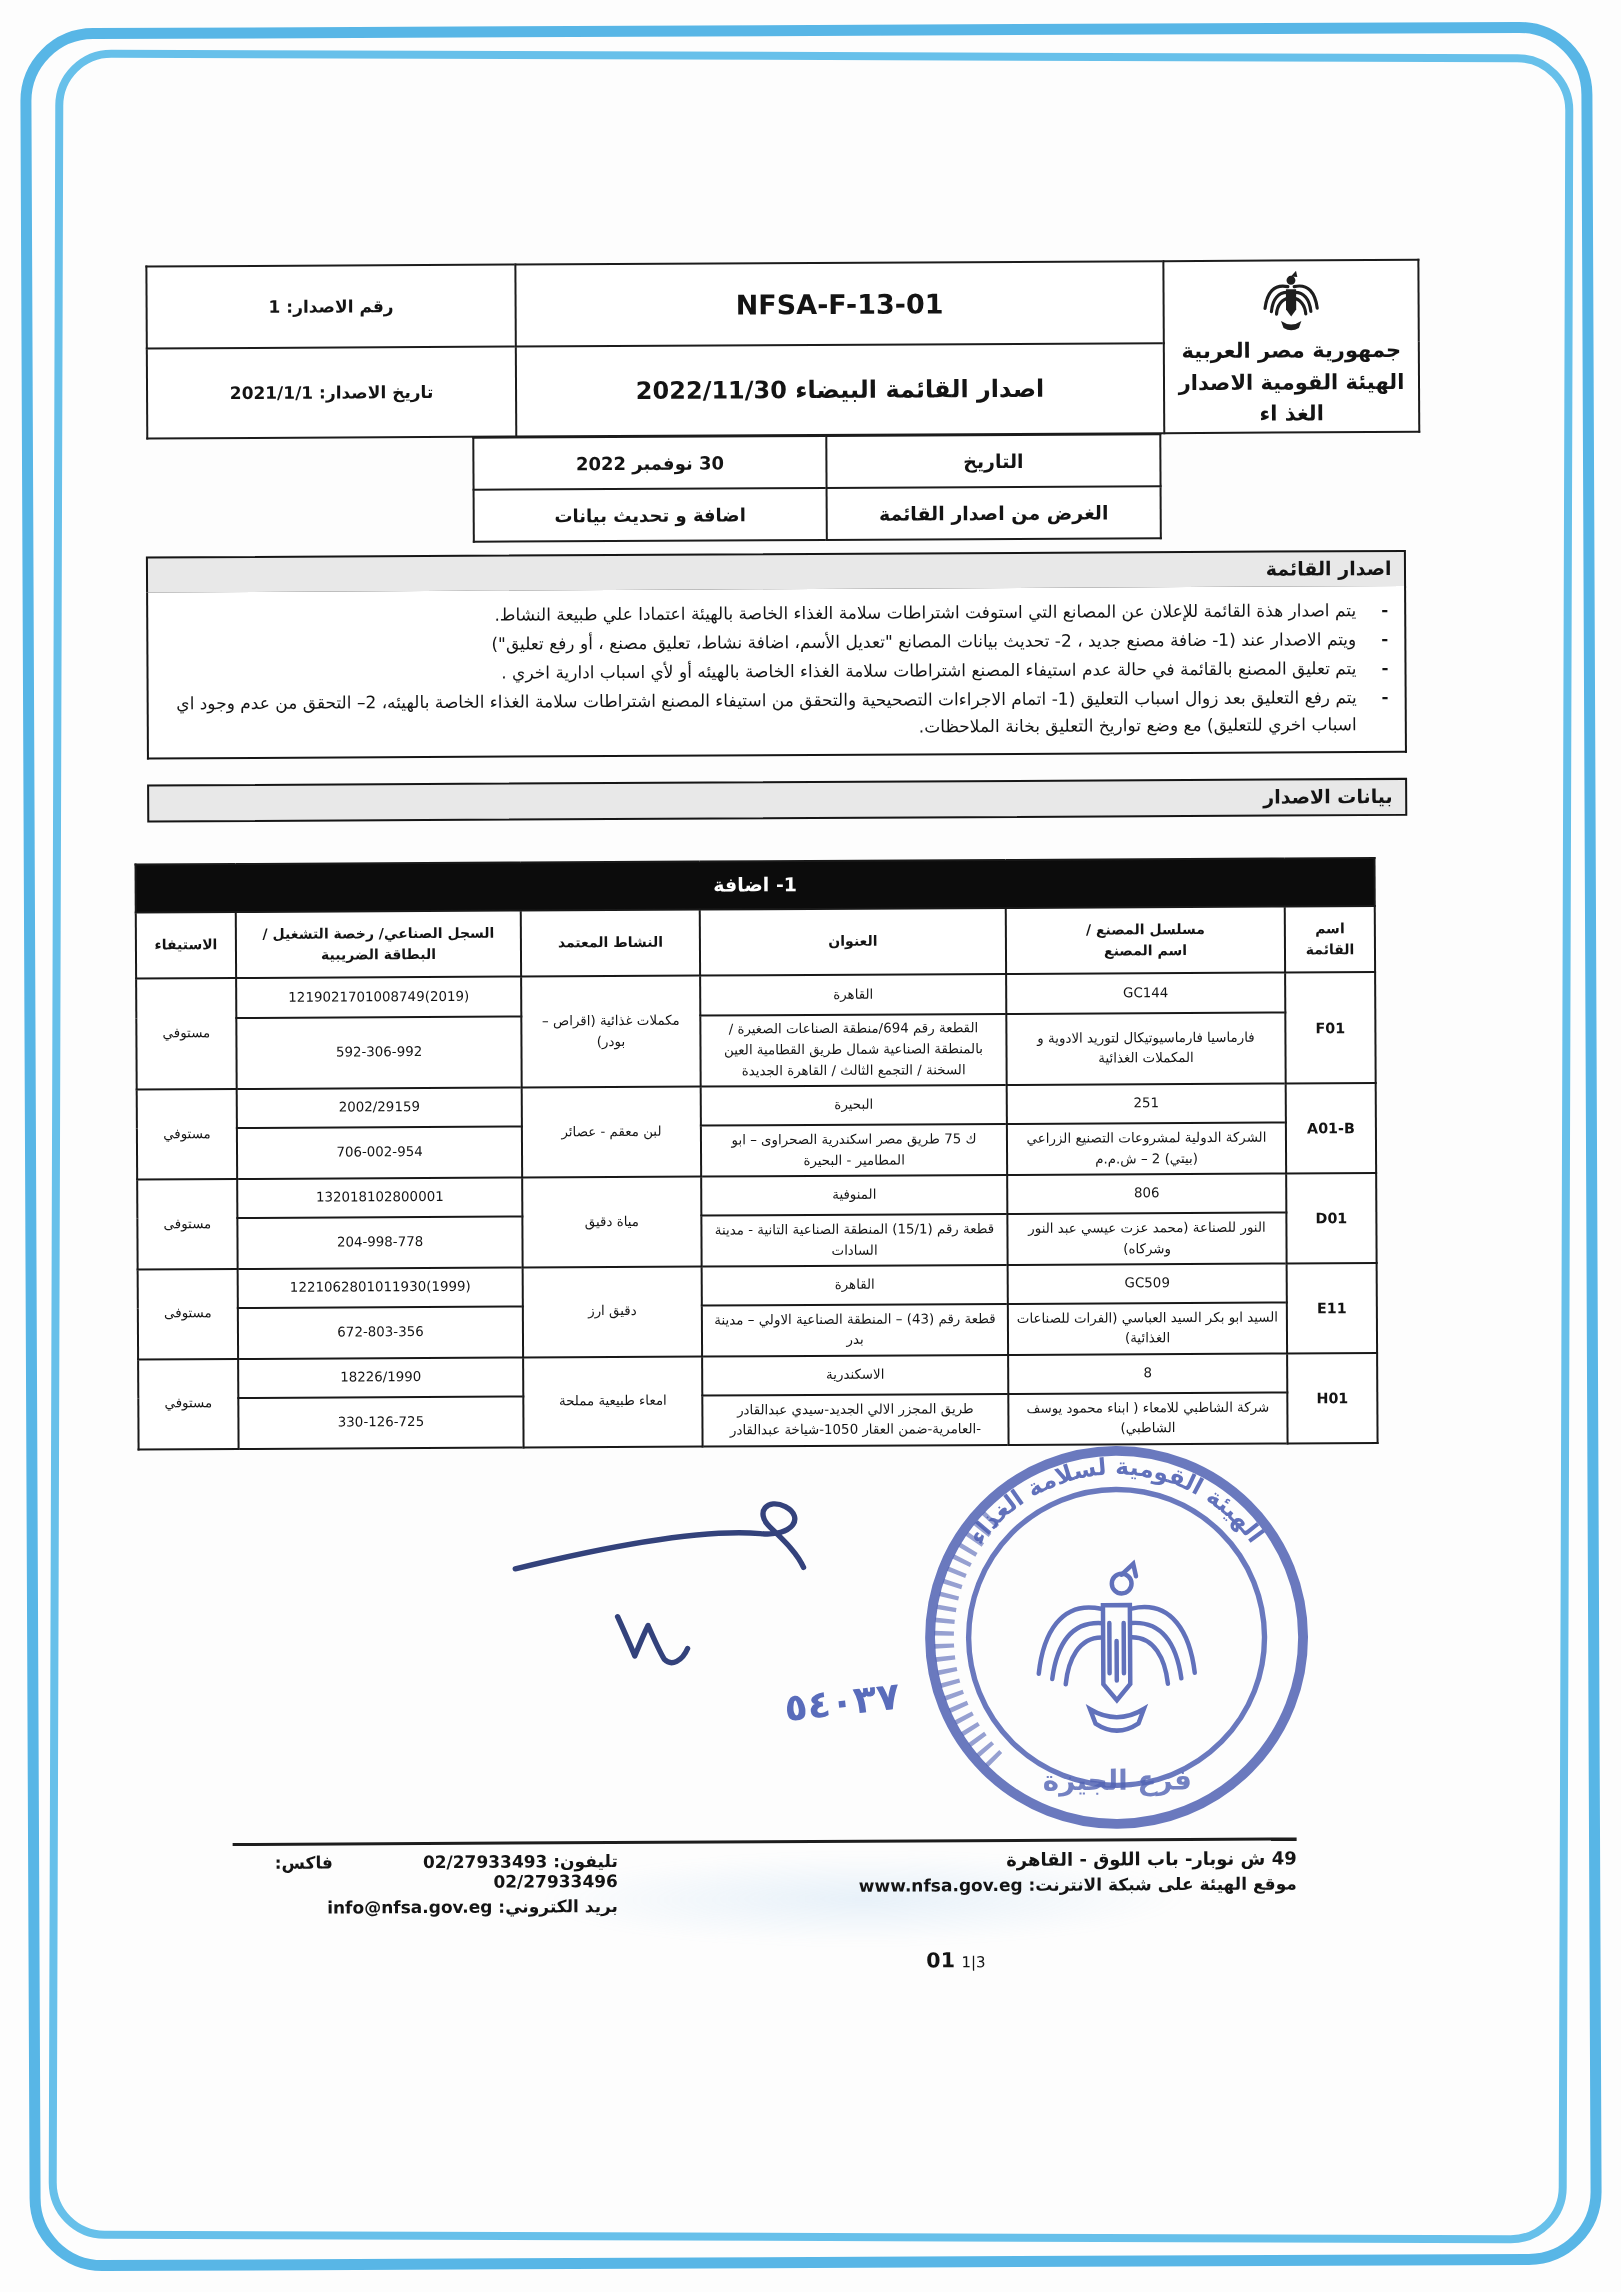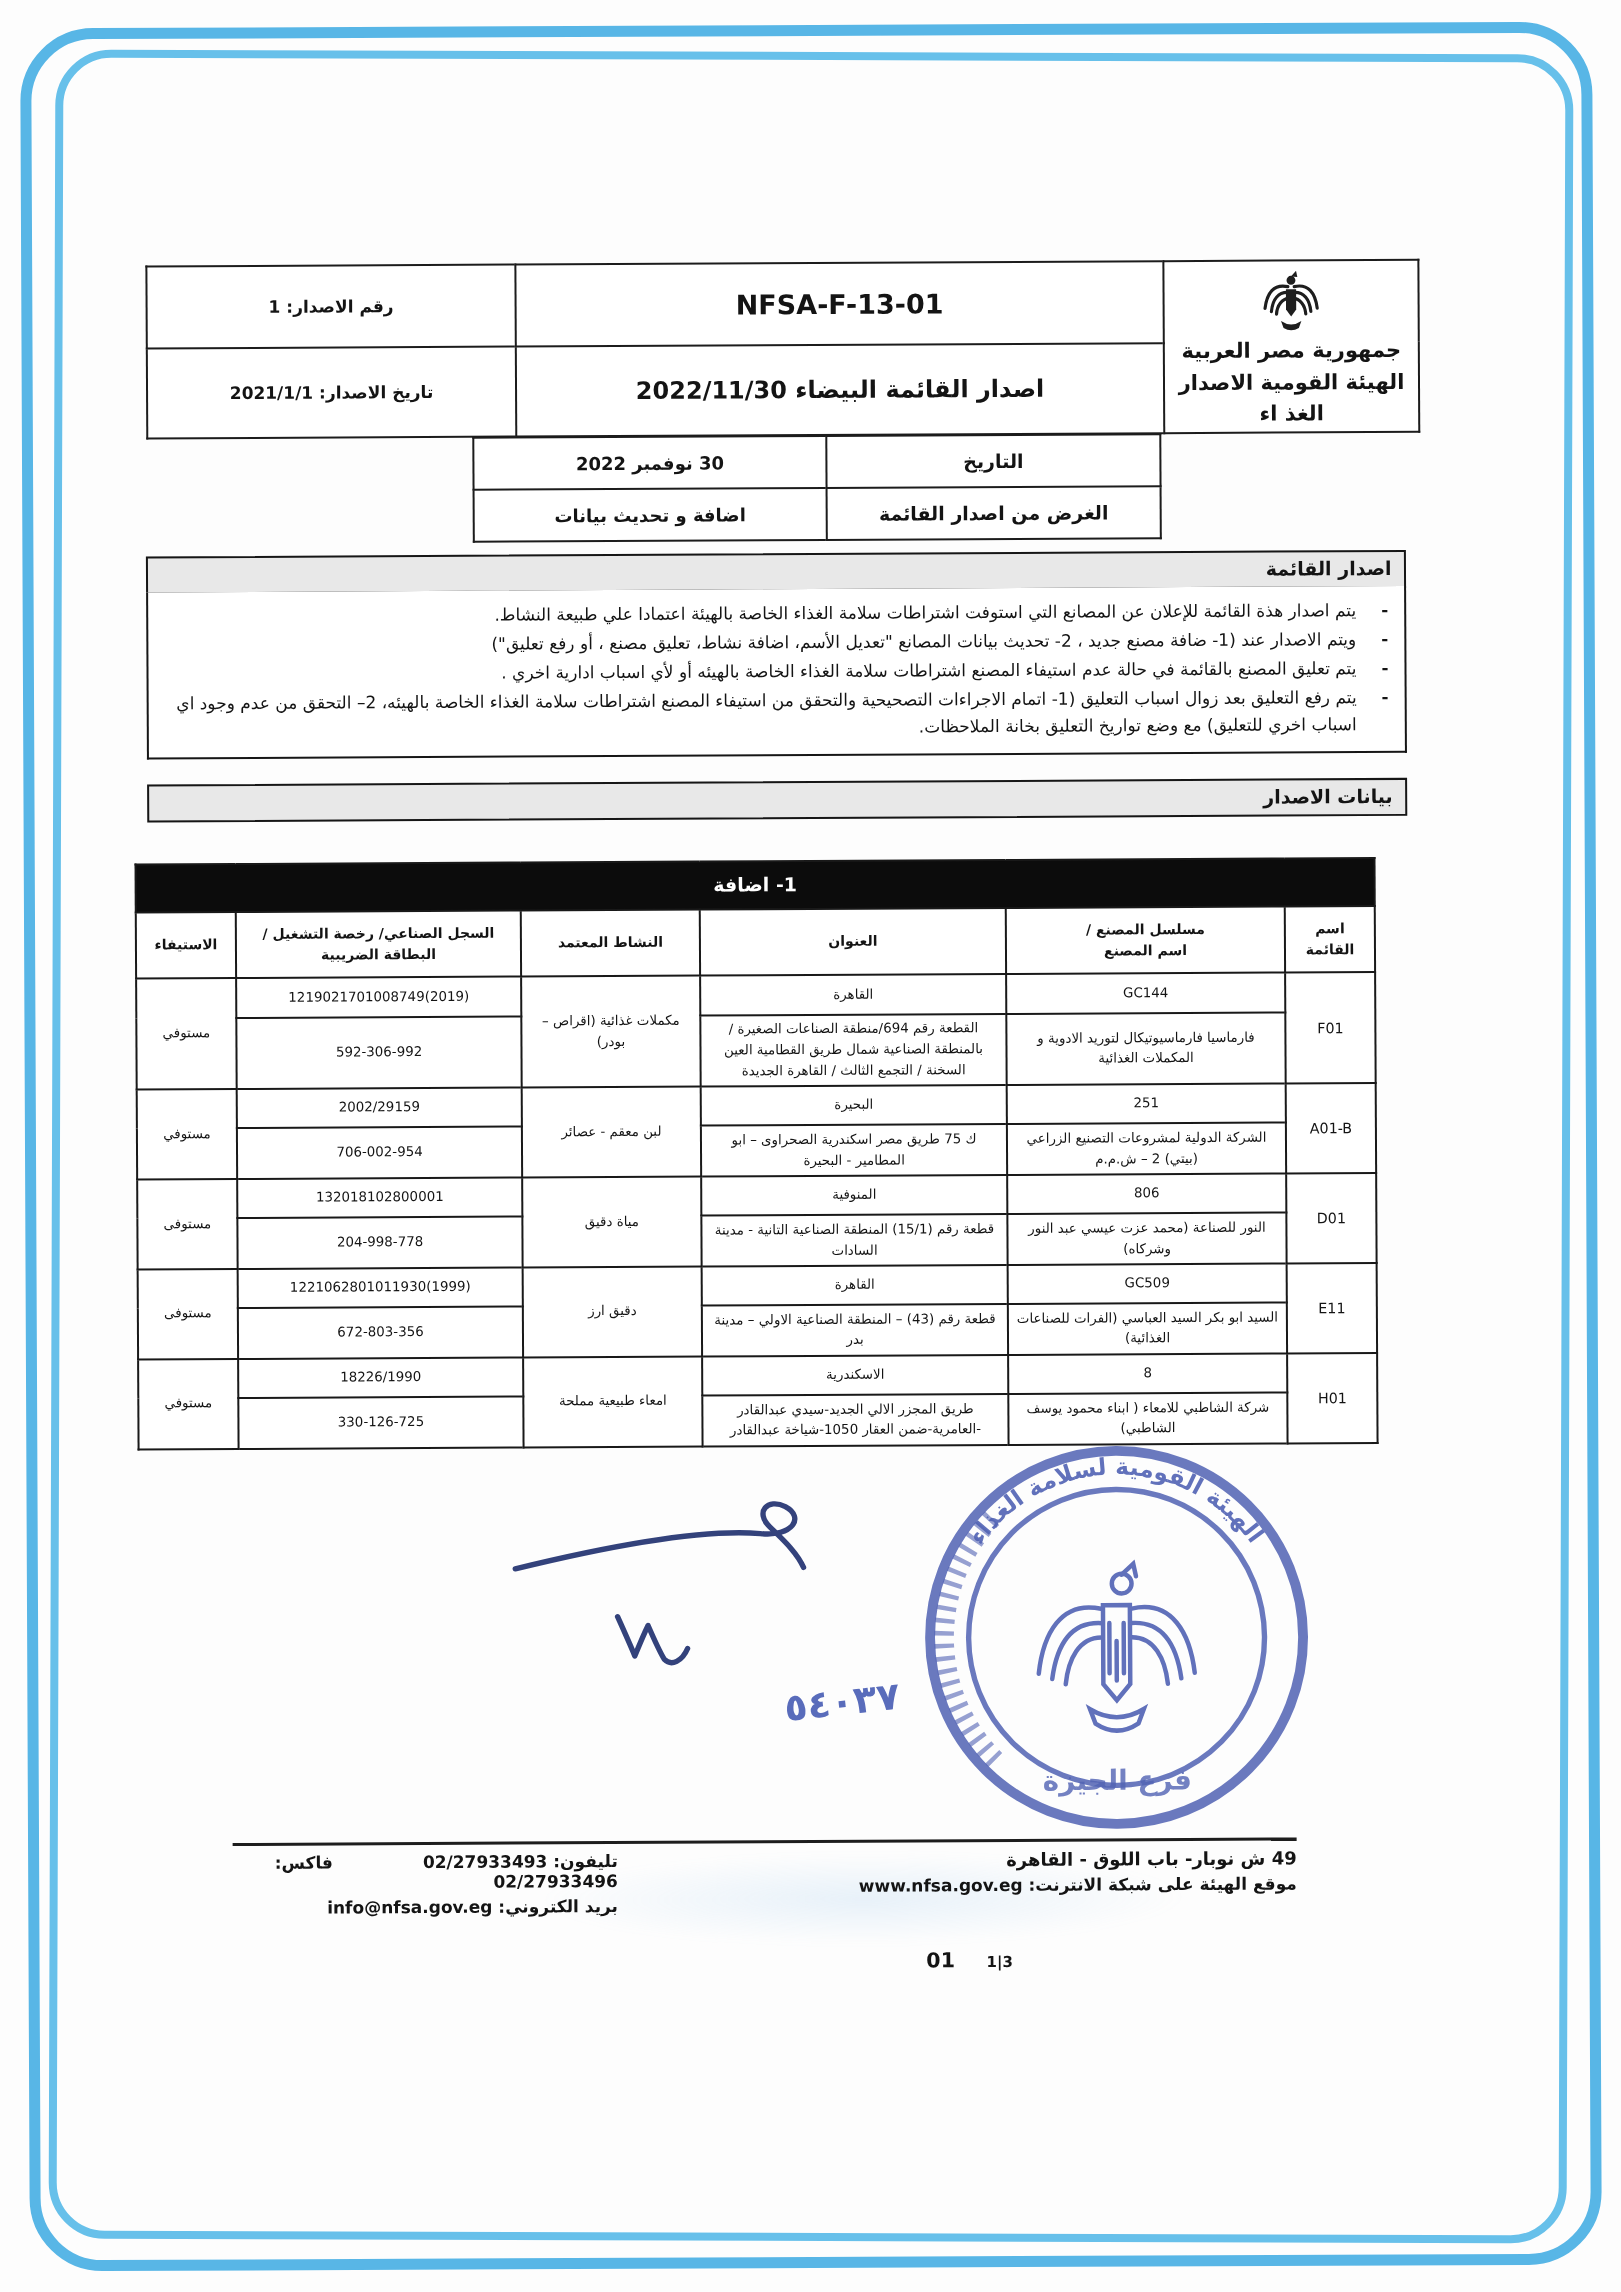--- a/index.html
+++ b/index.html
@@ -44,21 +44,21 @@
   .bullet+.bullet{margin-top:1.8px;}
 
   
   .dtable{position:absolute;left:136px;top:860px;width:1239px;border-collapse:collapse;
           table-layout:fixed;direction:rtl;font-size:13.4px;}
   .dtable td,.dtable th{border:2px solid #191919;text-align:center;vertical-align:middle;
           padding:3.6px 5.4px;line-height:1.55;background:#fff;word-wrap:break-word;}
   .dtable .banner td{background:#0c0c0c;color:#fff;font-weight:bold;font-size:19px;height:39px;letter-spacing:0.9px;}
   .dtable th{font-weight:bold;font-size:14px;height:57px;white-space:pre-line;}
   .dtable .sub1 td{height:30px;}
-  .lname{font-weight:normal;font-size:14.3px;}
+  .lname{font-weight:bold;font-size:14.3px;}
   .num{direction:ltr;unicode-bidi:isolate;}
 
   
   .sig{position:absolute;left:488px;top:1458px;}
   .stamp{position:absolute;left:906px;top:1431px;width:416px;height:416px;opacity:0.92;}
   .stamp-num{position:absolute;left:781px;top:1680px;font-size:38px;font-weight:bold;color:#3d53b0;
              transform:rotate(-6deg);letter-spacing:6.3px;opacity:0.85;}
   .smudge{position:absolute;left:537px;top:1854px;width:645px;height:90px;
           background:radial-gradient(closest-side,rgba(120,180,230,0.16),transparent);filter:blur(4.5px);}
 
@@ -67,21 +67,21 @@
   .f-right{position:absolute;left:627px;top:1850px;width:666px;direction:rtl;text-align:right;}
   .f-right .l1{font-size:18px;font-weight:bold;}
   .f-right .l2{margin-top:4.5px;font-size:17px;font-weight:bold;}
   .f-left{position:absolute;left:229px;top:1850px;width:385px;direction:rtl;text-align:right;}
   .f-left .l1{font-size:17px;font-weight:bold;}
   .f-left .l2{margin-top:4.5px;font-size:17px;font-weight:bold;}
   .gap-r{margin-right:84px;}
   .link{direction:ltr;unicode-bidi:isolate;}
   .pagenum{position:absolute;left:922px;top:1949px;direction:ltr;}
   .pn1{font-size:20.6px;font-weight:bold;}
-  .pn2{font-size:15px;font-weight:bold;margin-left:27px;}
+  .pn2{font-size:15px;font-weight:normal;margin-left:2px;}
 </style>
 </head>
 <body>
 
 <div class="sheet">
   <div class="frame outer"></div>
   <div class="frame inner"></div>
 
   <div class="content">
 

